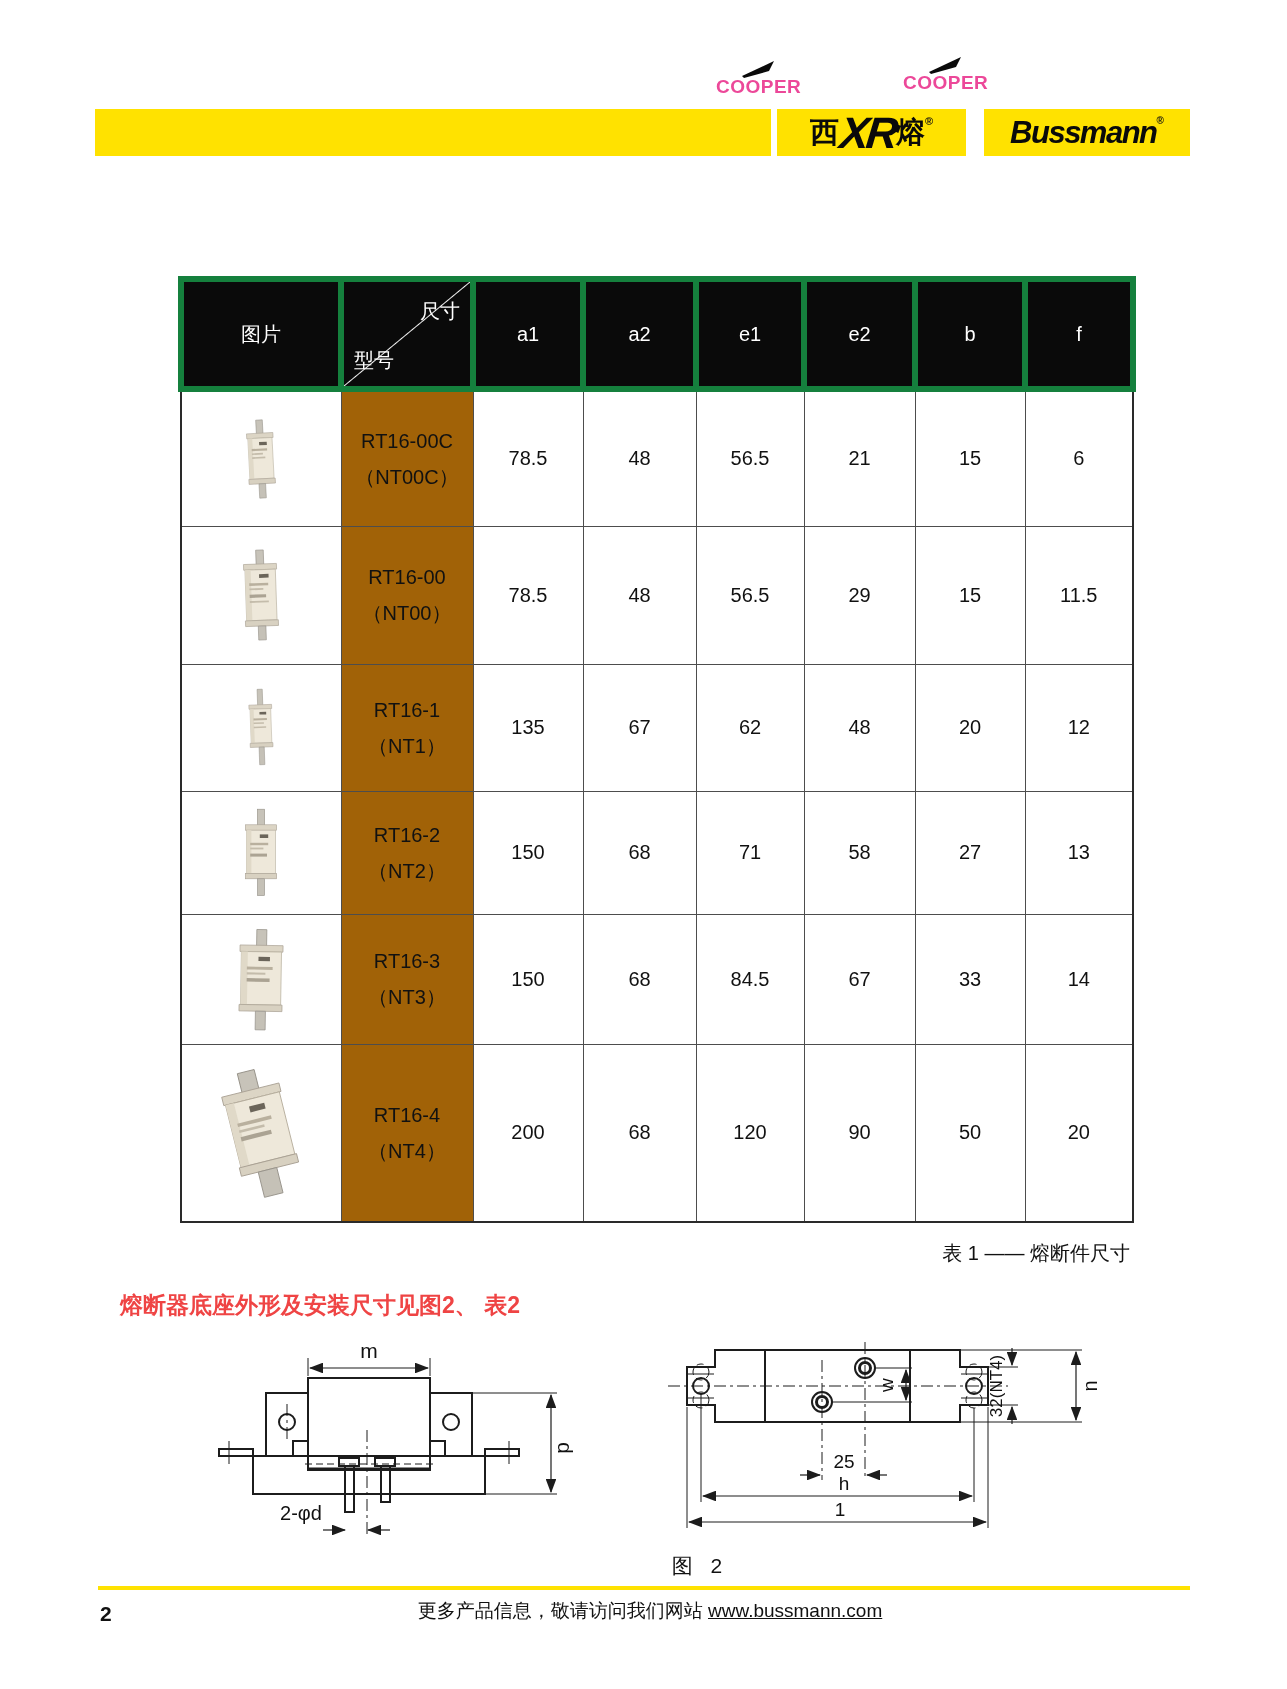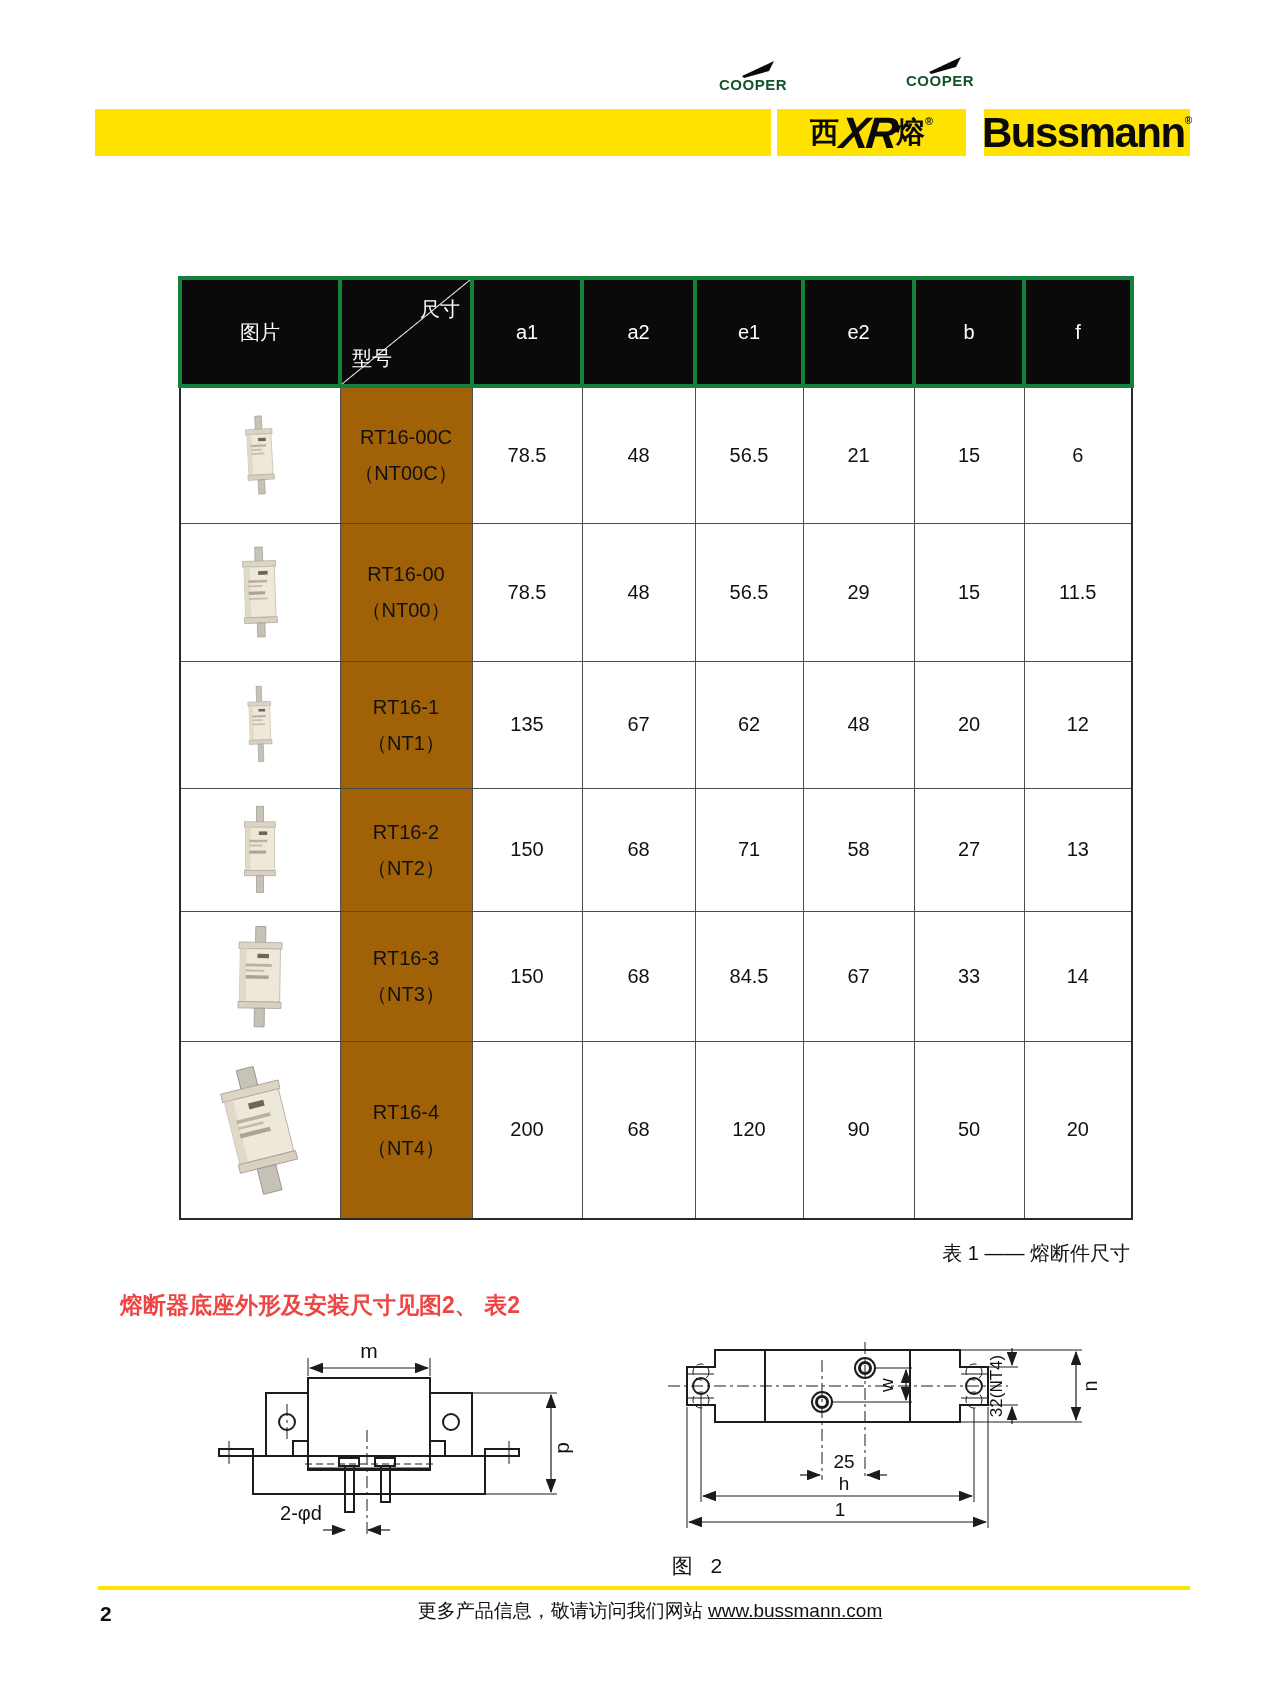--- a/index.html
+++ b/index.html
@@ -1,37 +1,37 @@
 <!DOCTYPE html>
 <html><head>
 <meta charset="utf-8">
 <style>
   html,body{margin:0;padding:0;background:#ffffff;}
   .page{position:relative;width:1287px;height:1689px;background:#fff;overflow:hidden;
         font-family:"Liberation Sans", sans-serif;color:#111;}
 
   
   .cooper{position:absolute;width:74px;text-align:center;}
-  .cooper .cw{font-weight:bold;font-size:15px;letter-spacing:.5px;color:#14532d;line-height:1;}
+  .cooper .cw{font-weight:bold;font-size:19px;letter-spacing:.5px;color:#ec4899;line-height:1;}
   .cooper svg{display:block;margin:0 auto -1px auto;}
   .bar{position:absolute;background:#FFE200;}
   .bar-main{left:95px;top:109px;width:676px;height:47px;}
   .logo-xr{left:777px;top:109px;width:189px;height:47px;display:flex;align-items:center;justify-content:center;}
   .logo-xr .xi,.logo-xr .rong{font-size:29px;font-weight:bold;color:#0a0a0a;}
   .logo-xr .xr{font-size:44px;font-weight:bold;font-style:italic;letter-spacing:-3px;transform:skewX(-6deg);color:#0a0a0a;margin:0 1px;line-height:1;}
   .logo-xr .reg{font-size:11px;font-weight:bold;vertical-align:top;position:relative;top:-12px;}
   .logo-bm{left:984px;top:109px;width:206px;height:47px;display:flex;align-items:center;justify-content:center;}
-  .logo-bm .bm{font-size:42px;font-weight:bold;letter-spacing:-1.5px;color:#0a0a0a;line-height:1;}
+  .logo-bm .bm{font-size:31px;font-weight:bold;font-style:italic;letter-spacing:-1.5px;color:#0a0a0a;line-height:1;}
   .logo-bm .reg{font-size:10px;font-weight:bold;position:relative;top:-12px;}
 
   
   .t1{position:absolute;left:178px;top:276px;border-collapse:collapse;table-layout:fixed;}
   .t1 th,.t1 td{border:1px solid #4d4d4d;padding:0;}
   .t1{border:2px solid #2a2a2a;}
-  .t1 th{background:#0a0a0a;color:#fff;font-weight:normal;font-size:20px;border:4px solid #15803d;height:104px;}
+  .t1 th{background:#0a0a0a;color:#fff;font-weight:normal;font-size:20px;border:6px solid #15803d;height:104px;}
   .t1 td{font-size:20px;text-align:center;vertical-align:middle;background:#fff;}
   .t1 td.model{background:#a16207;font-weight:normal;line-height:36px;}
   .corner{position:relative;height:104px;
      background:linear-gradient(to bottom right,rgba(0,0,0,0) calc(50% - 1px),#f2f2f2 50%,rgba(0,0,0,0) calc(50% + 1px));}
   .corner .tr{position:absolute;top:16px;right:10px;}
   .corner .bl{position:absolute;bottom:12px;left:10px;}
   .fuse{display:block;margin:0 auto;}
   .cap1{position:absolute;left:178px;top:1240px;width:952px;text-align:right;font-size:20px;color:#111;}
   .sect{position:absolute;left:120px;top:1290px;font-size:23px;font-weight:bold;color:#ef4444;}
 

